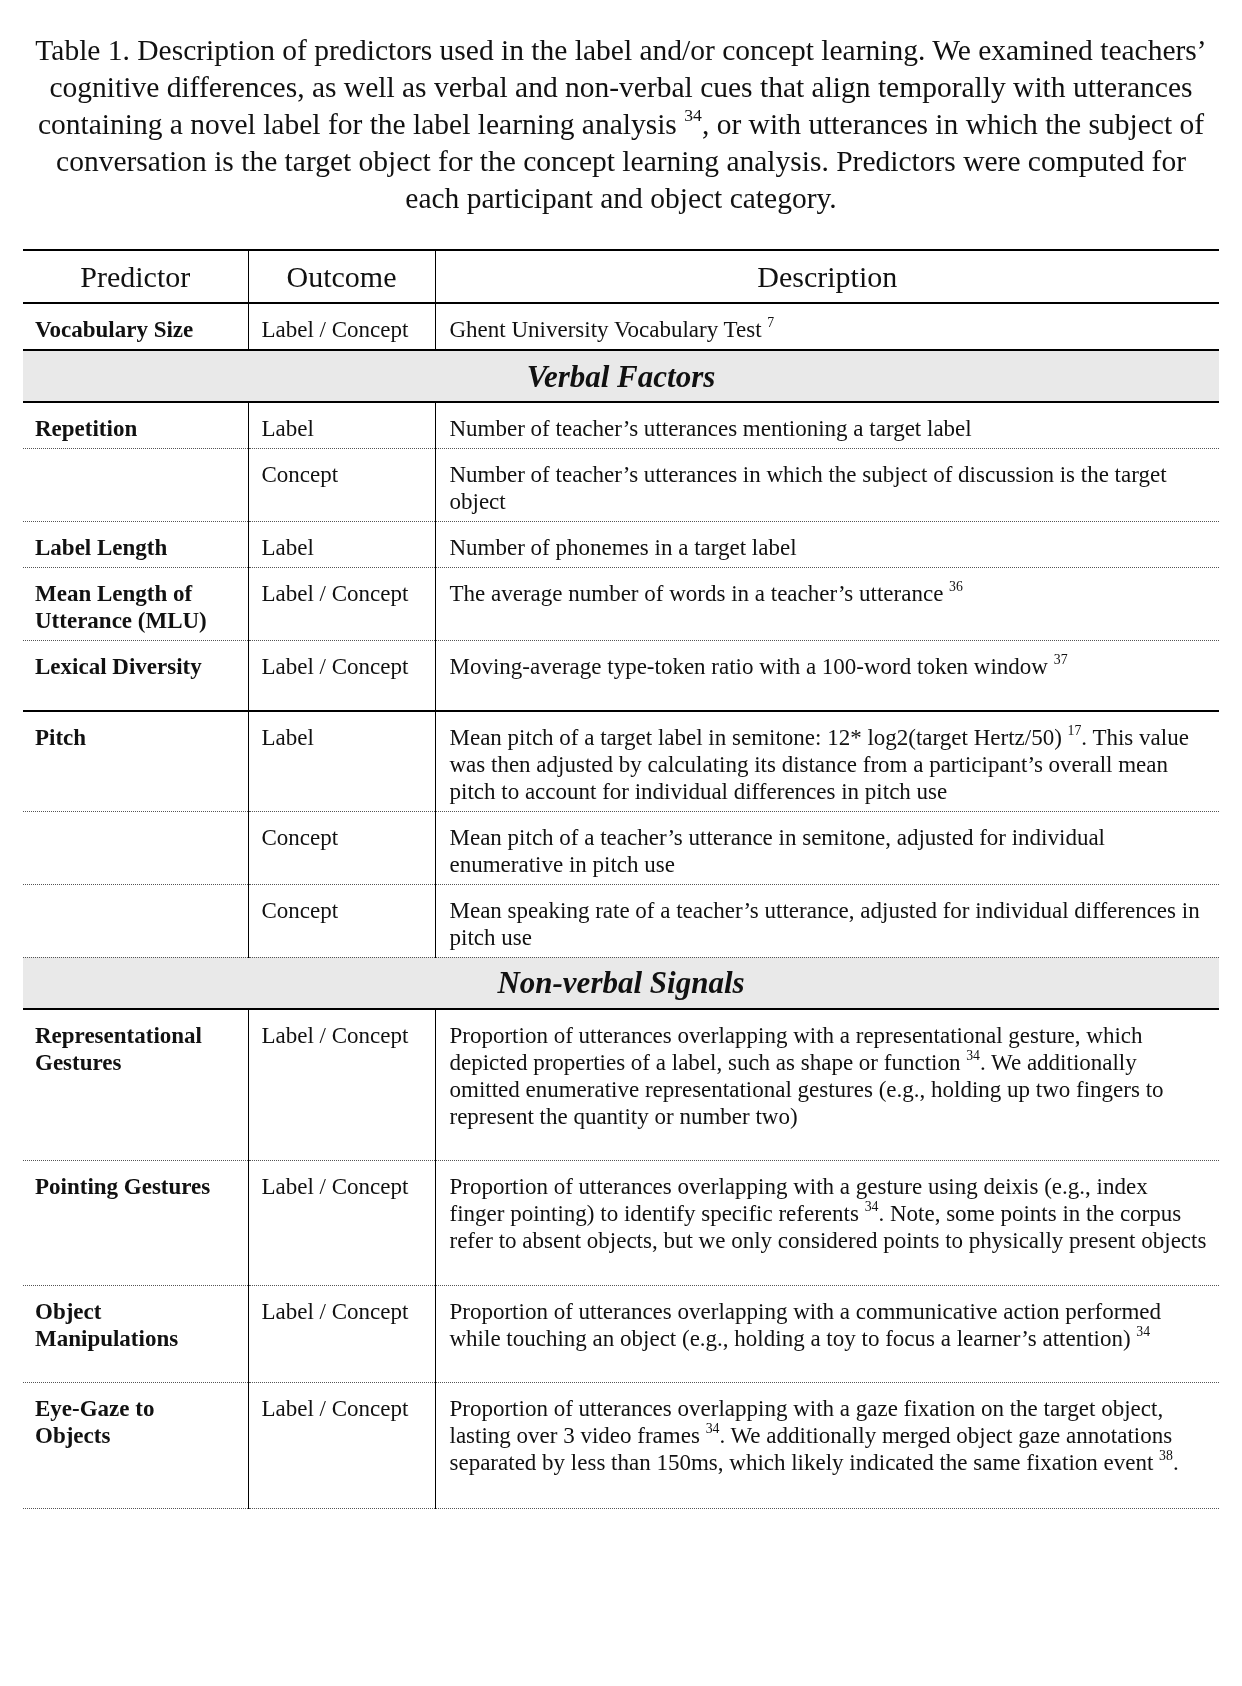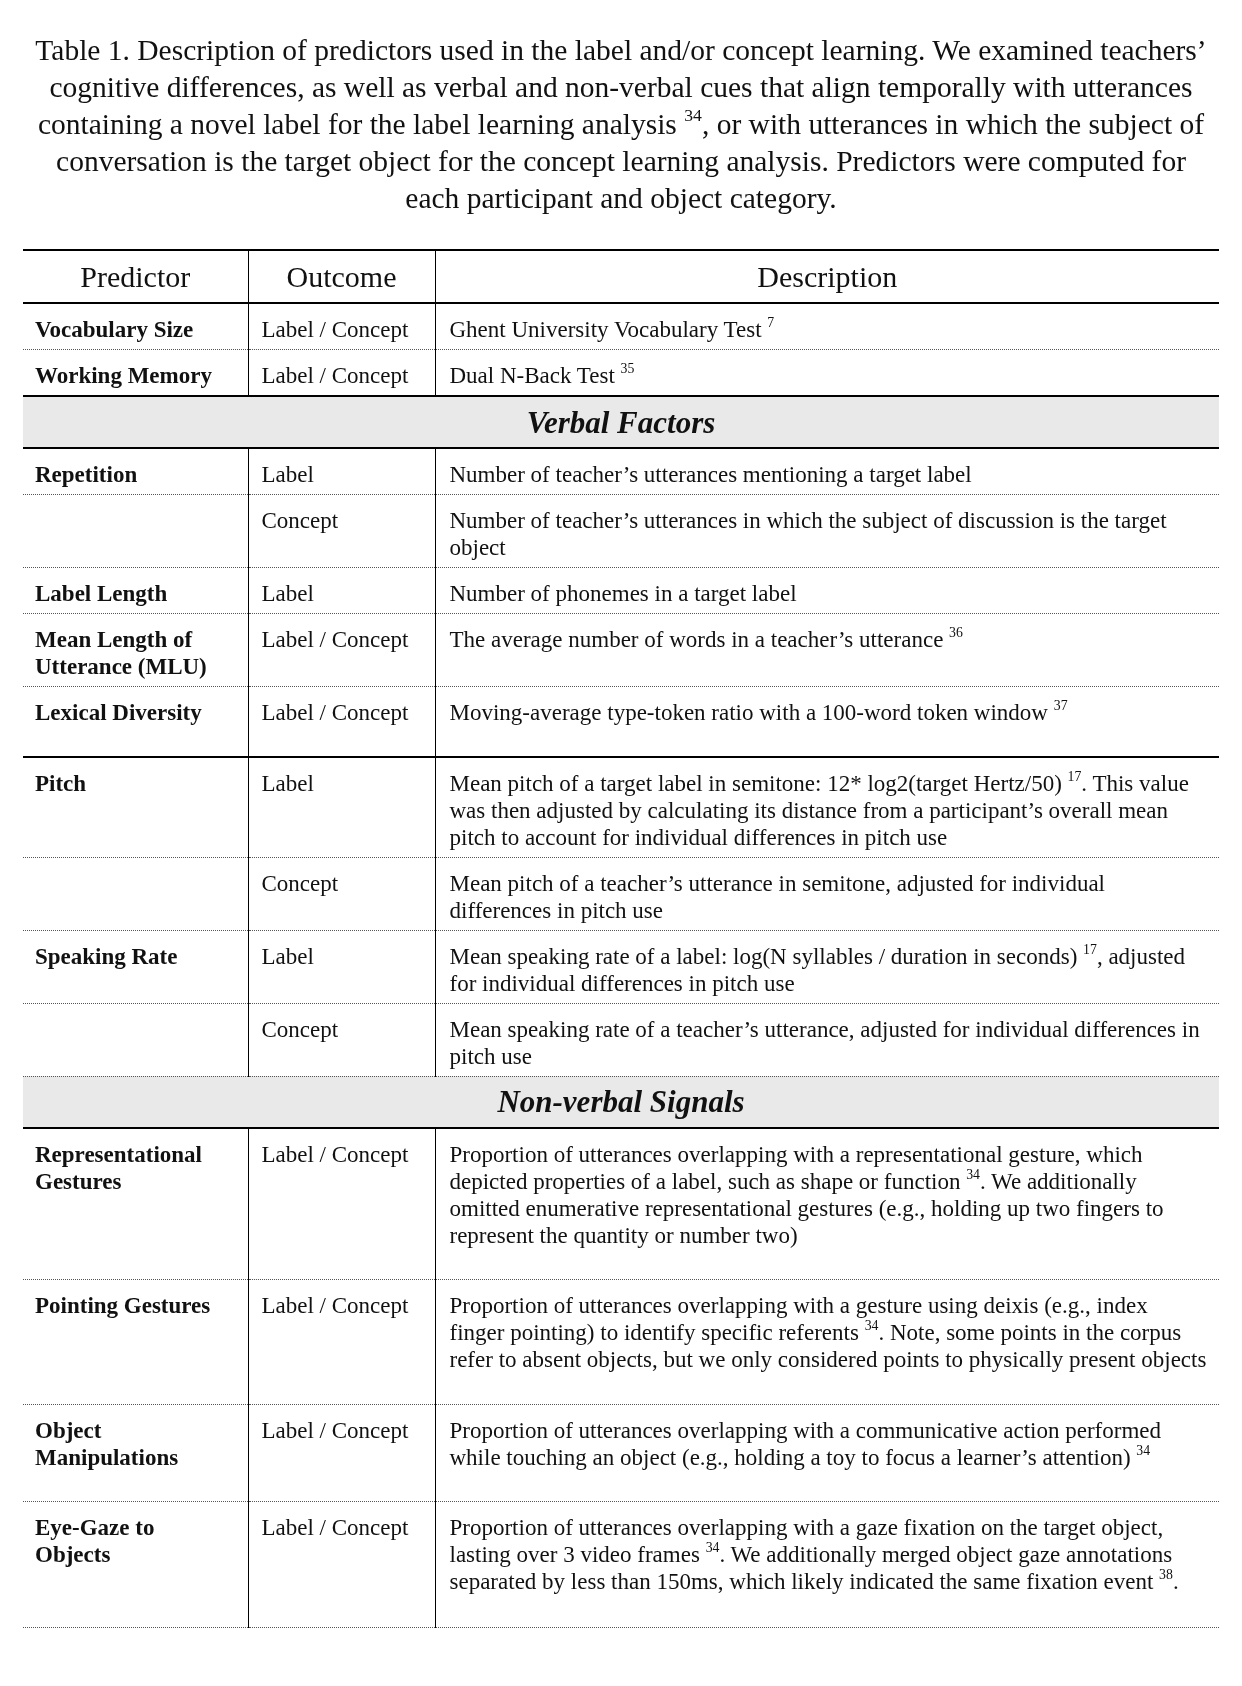--- a/index.html
+++ b/index.html
@@ -65,25 +65,20 @@
       <th>Description</th>
     </tr>
   </thead>
   <tbody>
 
     <tr style="height:41px">
       <td class="pred">Vocabulary Size</td>
       <td class="out">Label / Concept</td>
       <td class="desc"><span>Ghent University Vocabulary Test </span><sup>7</sup></td>
     </tr>
-    <tr style="height:41px">
-      <td class="pred">Working Memory</td>
-      <td class="out">Label / Concept</td>
-      <td class="desc"><span>Dual N-Back Test </span><sup>35</sup></td>
-    </tr>
 
     <tr class="section thick-top">
       <td colspan="3">Verbal Factors</td>
     </tr>
     <tr style="height:44px">
       <td class="pred">Repetition</td>
       <td class="out">Label</td>
       <td class="desc"><span>Number of teacher’s utterances mentioning a target label</span></td>
     </tr>
     <tr style="height:69px">
@@ -107,26 +102,21 @@
       <td class="desc"><span>Moving-average type-token ratio with a 100-word token window </span><sup>37</sup></td>
     </tr>
     <tr class="thick-top" style="height:97px">
       <td class="pred">Pitch</td>
       <td class="out">Label</td>
       <td class="desc"><span>Mean pitch of a target label in semitone: 12* log2(target Hertz/50) </span><sup>17</sup><span>. This value was then adjusted by calculating its distance from a participant’s overall mean pitch to account for individual differences in pitch use</span></td>
     </tr>
     <tr style="height:69px">
       <td class="pred"></td>
       <td class="out">Concept</td>
-      <td class="desc"><span>Mean pitch of a teacher’s utterance in semitone, adjusted for individual differences in pitch use</span></td>
-    </tr>
-    <tr style="height:70px">
-      <td class="pred">Speaking Rate</td>
-      <td class="out">Label</td>
-      <td class="desc"><span>Mean speaking rate of a label: log(N syllables / duration in seconds) </span><sup>17</sup><span>, adjusted for individual differences in pitch use</span></td>
+      <td class="desc"><span>Mean pitch of a teacher’s utterance in semitone, adjusted for individual enumerative in pitch use</span></td>
     </tr>
     <tr style="height:70px">
       <td class="pred"></td>
       <td class="out">Concept</td>
       <td class="desc"><span>Mean speaking rate of a teacher’s utterance, adjusted for individual differences in pitch use</span></td>
     </tr>
 
     <tr class="section">
       <td colspan="3">Non-verbal Signals</td>
     </tr>

